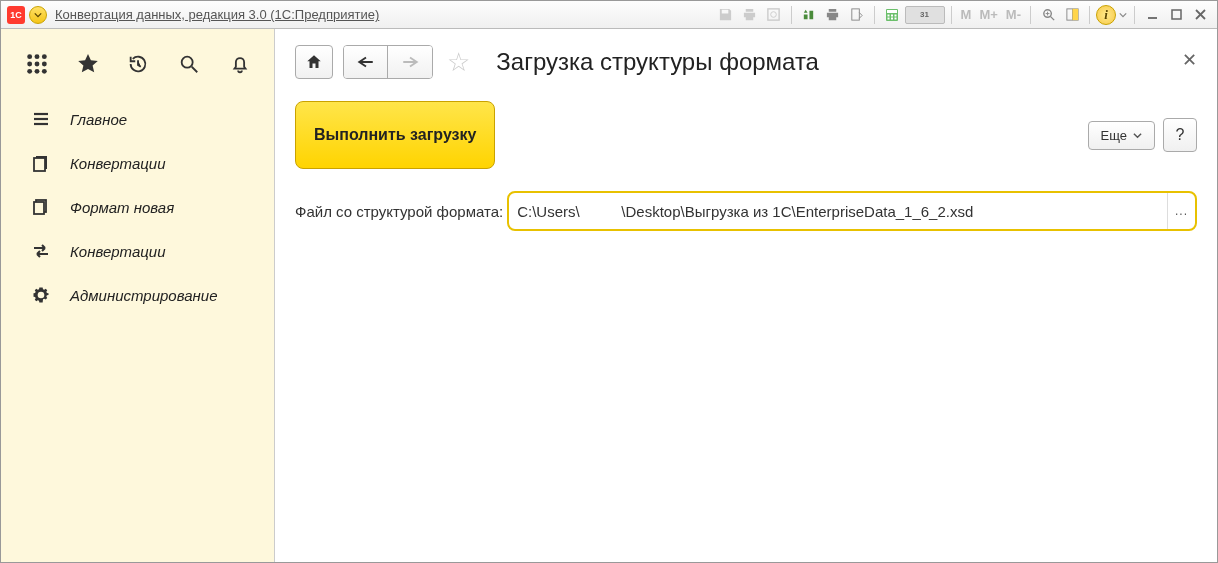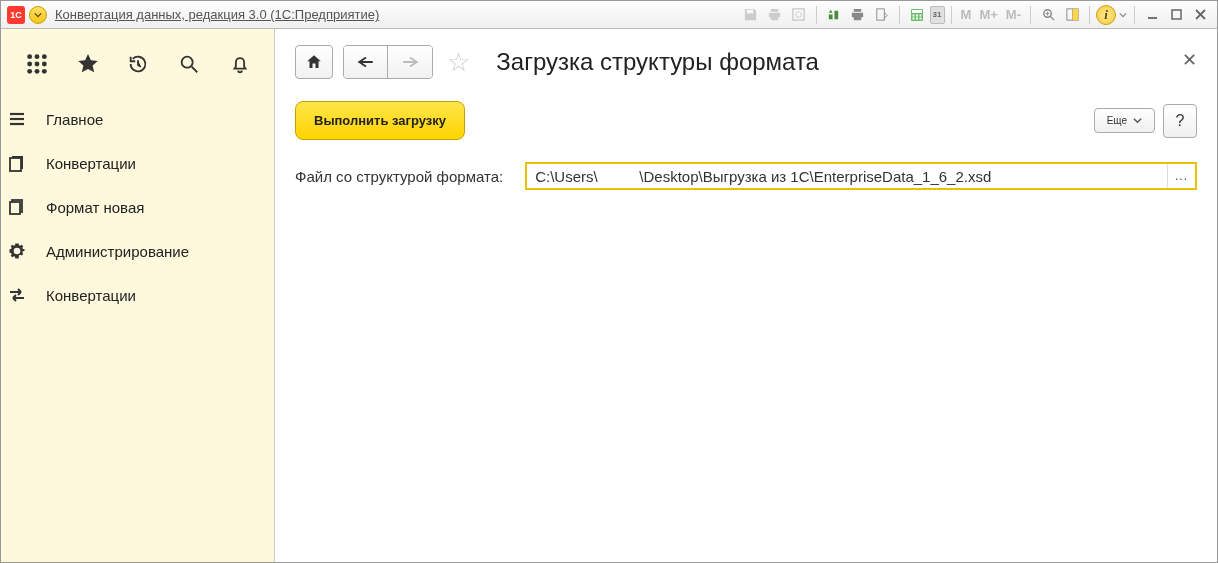--- a/index.html
+++ b/index.html
@@ -48,21 +48,21 @@
   }
   .tb-btn {
     width:22px;height:22px;
     display:flex;align-items:center;justify-content:center;
     color:#888;
     cursor:pointer;
     border-radius:2px;
   }
   .tb-btn.disabled { color:#ccc; cursor:default; }
   .tb-btn.green { color:#4a8b3b; }
-  .tb-btn.cal31 { background:#e0e0e0; font-size:8px; font-weight:bold; color:#666; border:1px solid #bbb; width:15px;height:18px;line-height:9px;text-align:center;}
+  .tb-btn.cal31 { background:#e0e0e0; font-size:8px; font-weight:bold; color:#666; border:1px solid #bbb; width:40px;height:18px;line-height:9px;text-align:center;}
   .tb-btn.mtext { font-weight:bold; font-size:13px; color:#bbb; width:auto; padding:0 3px;}
   .tb-btn.info {
     width:20px;height:20px;border-radius:50%;
     background:radial-gradient(#ffe98a,#f7c948);
     border:1px solid #c9a200;
     color:#5a4500;font-weight:bold;font-style:italic;font-family:Georgia,serif;font-size:13px;
     display:flex;align-items:center;justify-content:center;
   }
   .tb-btn.info-caret{width:10px;}
   .tb-sep { width:1px;height:18px;background:#ccc;margin:0 4px; }
@@ -87,25 +87,26 @@
   .side-top .ic {
     width:30px;height:30px;
     display:flex;align-items:center;justify-content:center;
     color:#333;
     cursor:pointer;
   }
   .side-nav { display:flex;flex-direction:column; }
   .nav-item {
     display:flex;align-items:center;
     height:44px;
-    padding:0 5px;
+    padding:0 29px;
     gap:18px;
     cursor:pointer;
     color:#222;
     font-size:15px;
+    font-style:italic;
   }
   .nav-item .ni-icon { width:22px;height:22px;display:flex;align-items:center;justify-content:center;color:#333;}
 
   
   .main {
     flex:1;
     background:#fff;
     padding:16px 20px;
     position:relative;
   }
@@ -156,61 +157,61 @@
     cursor:pointer;
   }
   .action-row {
     display:flex;align-items:center;
     margin-bottom:22px;
   }
   .yellow-btn {
     background:linear-gradient(#ffe54a,#ffd400);
     border:1px solid #c9a200;
     border-radius:8px;
-    padding:11px 18px;
-    font-size:13px;
+    padding:24px 18px;
+    font-size:16px;
     font-weight:bold;
     color:#222;
     cursor:pointer;
   }
   .action-spacer{flex:1;}
   .more-btn {
     border:1px solid #aaa;border-radius:4px;
     background:linear-gradient(#fff,#f0f0f0);
     padding:6px 12px;
     display:flex;align-items:center;gap:6px;
     cursor:pointer;
-    font-size:10px;
+    font-size:13px;
     color:#333;
   }
   .help-btn {
     border:1px solid #aaa;border-radius:4px;
     background:linear-gradient(#fff,#f0f0f0);
     width:34px;height:34px;
     display:flex;align-items:center;justify-content:center;
     font-size:16px;
     cursor:pointer;
     margin-left:8px;
     color:#333;
   }
   .file-row {
     display:flex;align-items:center;
-    gap:22px;
+    gap:4px;
     margin-bottom:36px;
   }
   .file-label {
     font-size:15px;color:#333;
     white-space:nowrap;
   }
   .file-field {
     flex:1;
     display:flex;align-items:center;
     border:2px solid #e8c100;
-    border-radius:0;
-    height:28px;
+    border-radius:8px;
+    height:40px;
     background:#fff;
   }
   .file-field input {
     flex:1;border:none;outline:none;
     padding:0 8px;
     font-size:15px;
     color:#333;
     background:transparent;
   }
   .file-field .browse {
@@ -397,34 +398,34 @@
         <span class="ni-icon">
             <svg width="20" height="20" viewBox="0 0 20 20">
               <rect x="5" y="3" width="10" height="12" fill="none" stroke="#333" stroke-width="1.8"></rect>
               <rect x="3" y="5" width="10" height="12" fill="#fef8dc" stroke="#333" stroke-width="1.8"></rect>
             </svg>
           </span>
         <span>Формат новая</span>
       </div>
       <div class="nav-item">
         <span class="ni-icon">
-            <svg width="20" height="20" viewBox="0 0 24 24">
-              <path fill="#333" d="M12 8a4 4 0 1 0 0 8 4 4 0 0 0 0-8zm9 4l-2 .4a7 7 0 0 1-.6 1.5l1.1 1.7-1.9 1.9-1.7-1.1a7 7 0 0 1-1.5.6L14 21h-4l-.4-2a7 7 0 0 1-1.5-.6l-1.7 1.1-1.9-1.9 1.1-1.7a7 7 0 0 1-.6-1.5L3 14v-4l2-.4a7 7 0 0 1 .6-1.5L4.5 6.4l1.9-1.9 1.7 1.1A7 7 0 0 1 9.6 5L10 3h4l.4 2a7 7 0 0 1 1.5.6l1.7-1.1 1.9 1.9-1.1 1.7a7 7 0 0 1 .6 1.5l2 .4z"></path>
-            </svg>
-          </span>
-        <span>Администрирование</span>
-      </div>
-      <div class="nav-item">
-        <span class="ni-icon">
             <svg width="20" height="20" viewBox="0 0 20 20">
               <path d="M3 7h11m0 0l-3-3m3 3l-3 3" fill="none" stroke="#333" stroke-width="2"></path>
               <path d="M17 13H6m0 0l3-3m-3 3l3 3" fill="none" stroke="#333" stroke-width="2"></path>
             </svg>
           </span>
         <span>Конвертации</span>
+      </div>
+      <div class="nav-item">
+        <span class="ni-icon">
+            <svg width="20" height="20" viewBox="0 0 24 24">
+              <path fill="#333" d="M12 8a4 4 0 1 0 0 8 4 4 0 0 0 0-8zm9 4l-2 .4a7 7 0 0 1-.6 1.5l1.1 1.7-1.9 1.9-1.7-1.1a7 7 0 0 1-1.5.6L14 21h-4l-.4-2a7 7 0 0 1-1.5-.6l-1.7 1.1-1.9-1.9 1.1-1.7a7 7 0 0 1-.6-1.5L3 14v-4l2-.4a7 7 0 0 1 .6-1.5L4.5 6.4l1.9-1.9 1.7 1.1A7 7 0 0 1 9.6 5L10 3h4l.4 2a7 7 0 0 1 1.5.6l1.7-1.1 1.9 1.9-1.1 1.7a7 7 0 0 1 .6 1.5l2 .4z"></path>
+            </svg>
+          </span>
+        <span>Администрирование</span>
       </div>
     </div>
   </div>
 
   <div class="main">
     <div class="close-x">✕</div>
     <div class="main-toolbar">
       <div class="tb-square">
           <svg width="18" height="18" viewBox="0 0 24 24">
             <path fill="#333" d="M12 3l9 8h-3v9h-4v-6H10v6H6v-9H3z"></path>

